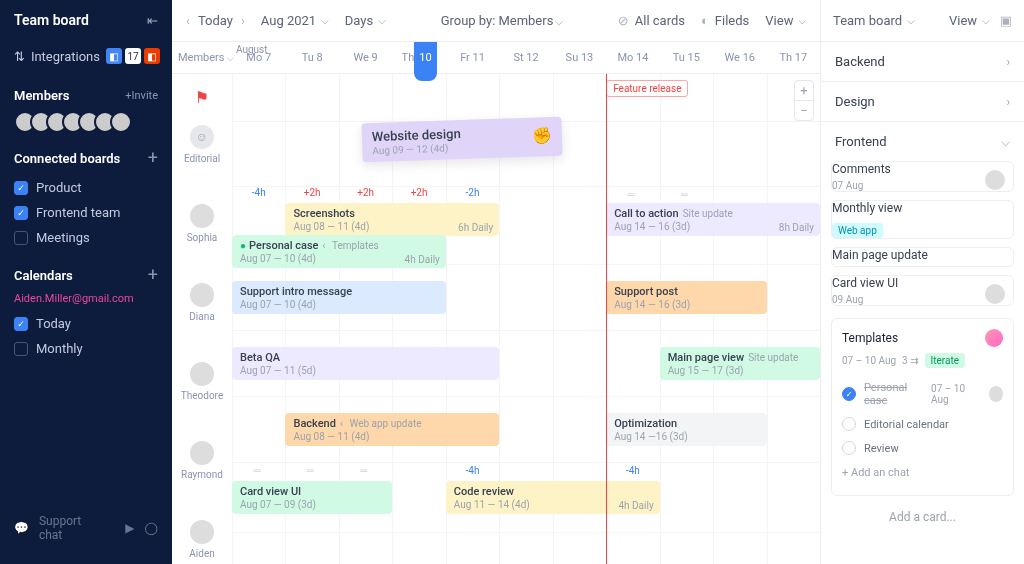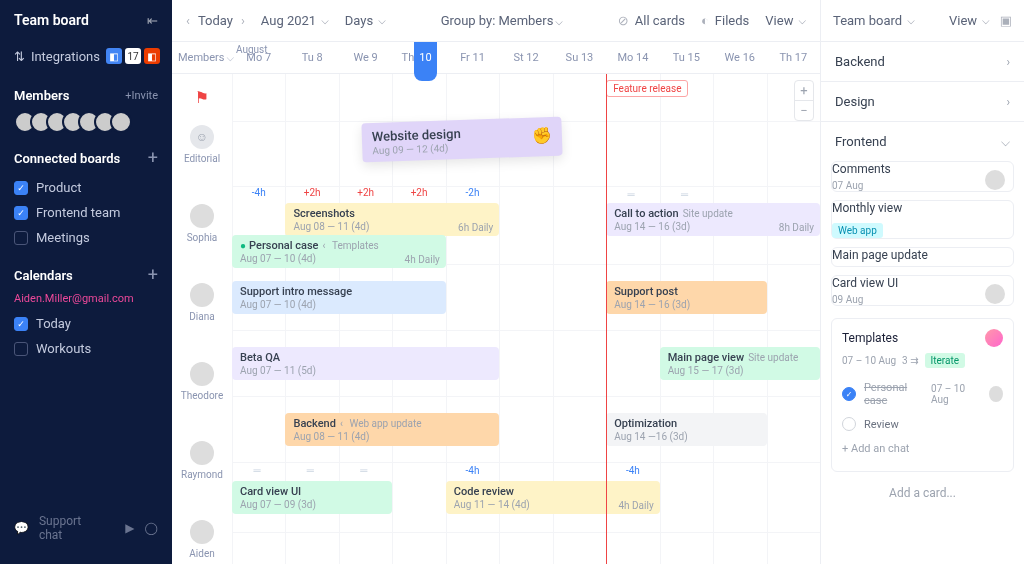--- a/index.html
+++ b/index.html
@@ -179,21 +179,21 @@
         <div class="sb-plus">+</div>
       </div>
       <span class="sb-email">Aiden.Miller@gmail.com</span>
       <div id="calendars-list">
           <div class="sb-item">
             <span class="cb checked"></span>
             <span>Today</span>
           </div>
           <div class="sb-item">
             <span class="cb "></span>
-            <span>Workouts</span>
+            <span>Monthly</span>
           </div>
         </div>
     </div>
     <div class="sb-footer">
       <span>💬</span>
       <span>Support chat</span>
       <div class="sb-footer-icons">
         <span></span>
         <span>▶</span>
         <span>◯</span>
@@ -438,20 +438,24 @@
             <span class="rp-iterate">Iterate</span>
           </div>
 <div class="rp-check-item">
             <span class="rp-check done"></span>
             <span class="rp-strike">Personal case</span>
             <span class="rp-item-date">07 – 10 Aug</span>
             <span class="rp-item-av"></span>
           </div>
           <div class="rp-check-item">
             <span class="rp-check "></span>
+            <span class="">Editorial calendar</span>
+          </div>
+          <div class="rp-check-item">
+            <span class="rp-check "></span>
             <span class="">Review</span>
           </div>
 <div class="rp-add">+ Add an chat</div>
         </div>
       </div>
     <div class="rp-addcard">Add a card...</div>
   </div>
 </div>
 
 </body></html>

